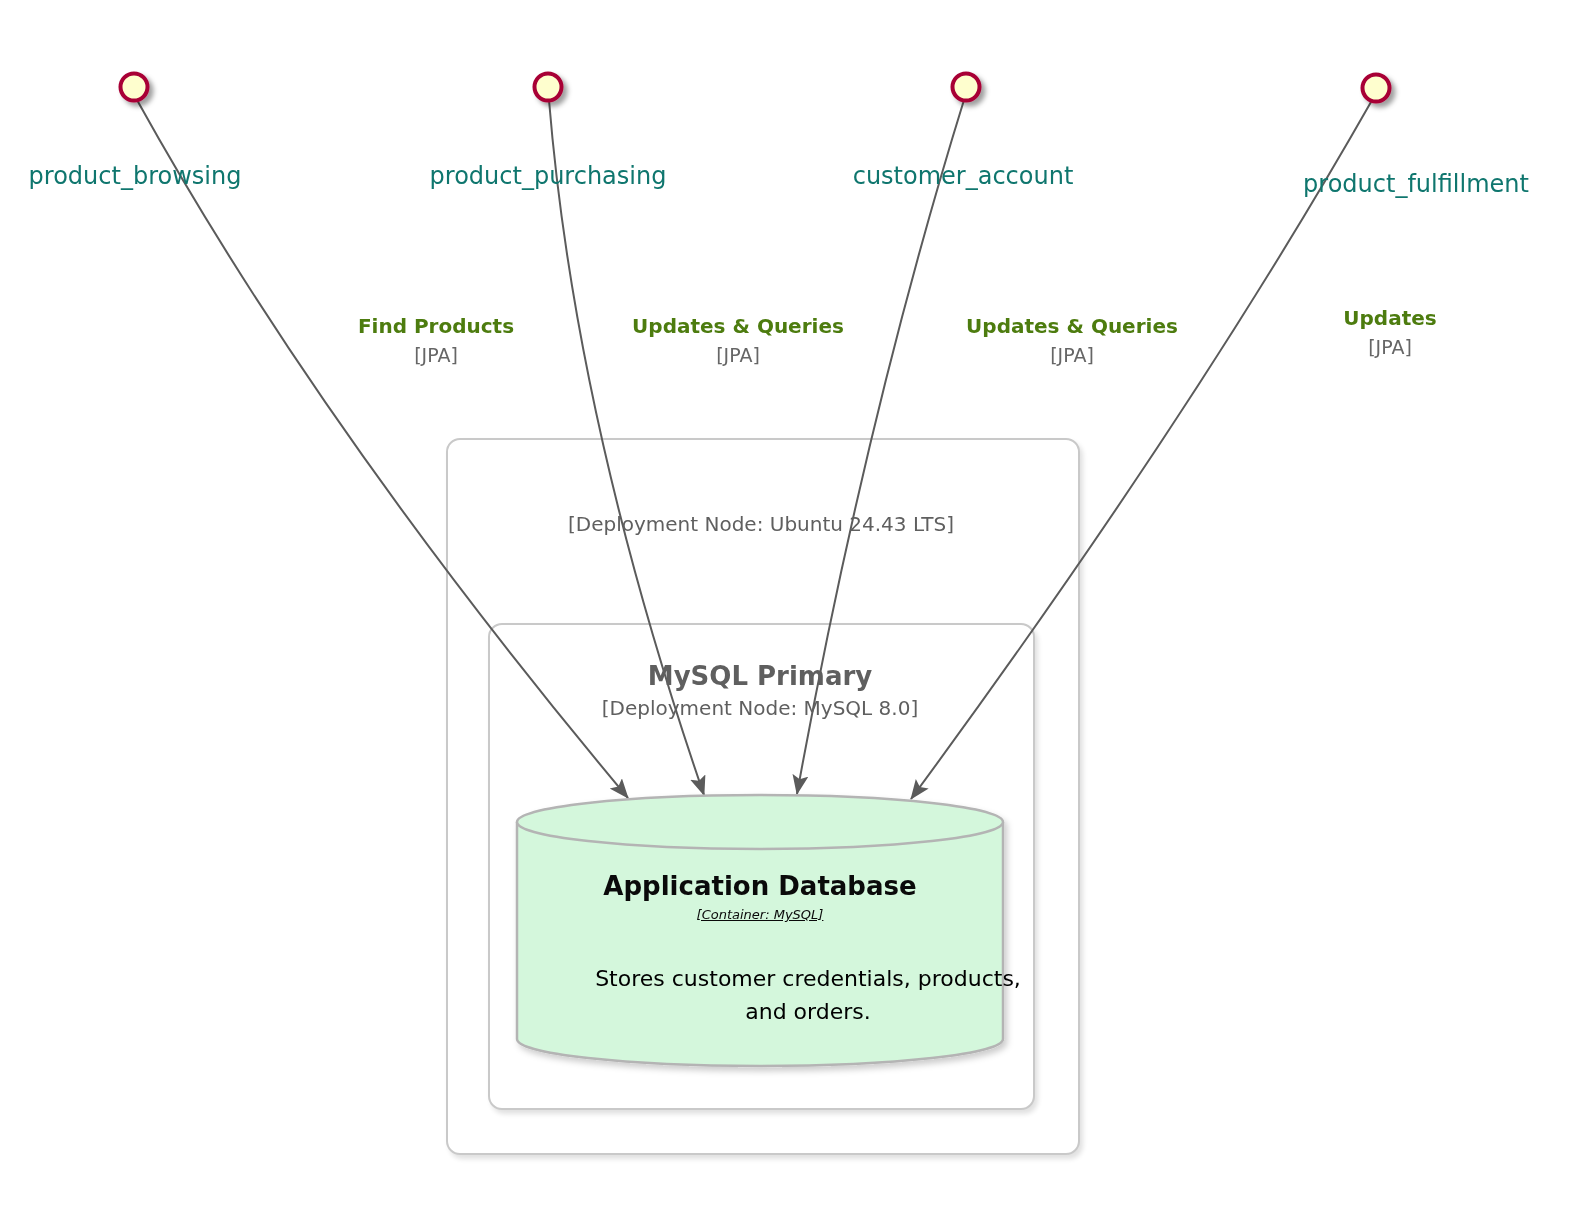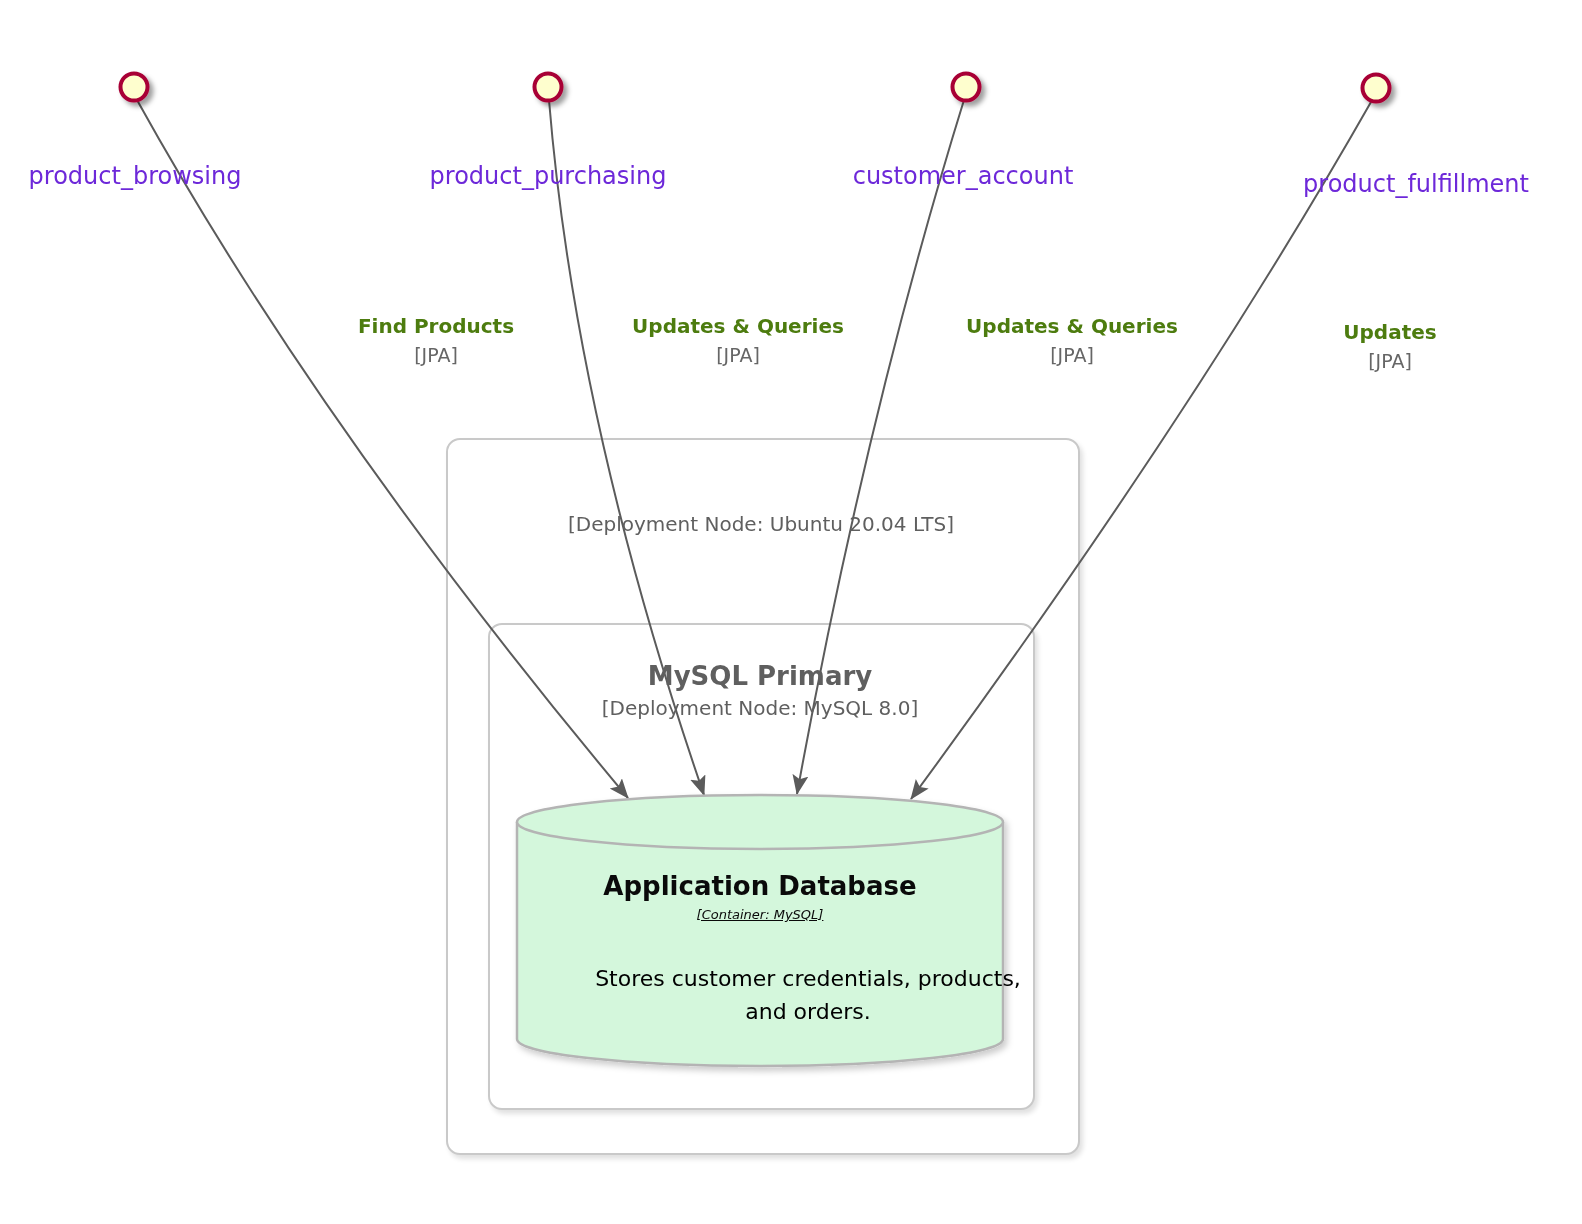--- a/index.html
+++ b/index.html
@@ -15,21 +15,21 @@
     position:absolute;
     background:#ffffff;
     border:2px solid #c9c9c9;
     border-radius:14px;
     box-shadow:3px 4px 5px rgba(0,0,0,0.12);
   }
   
   #gfx{position:absolute;left:0;top:0;z-index:2;}
   .dep-box{z-index:1;}
   .txt{position:absolute;z-index:3;transform:translateX(-50%);text-align:center;white-space:nowrap;}
-  .node-label{font-size:24px;color:#6d28d9;}
+  .node-label{font-size:24px;color:#0f766e;}
   .edge-label{line-height:29px;}
   .edge-name{font-weight:bold;font-size:20px;color:#4d7c0f;display:block;}
   .edge-tech{font-size:19px;color:#666666;display:block;}
   .box-title{font-weight:bold;font-size:26px;color:#5f5f5f;}
   .box-subtitle{font-size:20px;color:#5f5f5f;}
   .db-title{font-weight:bold;font-size:26px;color:#0a0a0a;}
   .db-subtitle{font-style:italic;font-size:13px;color:#0a0a0a;text-decoration:underline;}
   .db-desc{font-size:22px;color:#000000;line-height:33px;white-space:normal;width:430px;}
 </style>
 </head>
@@ -83,26 +83,26 @@
     <span class="edge-tech">[JPA]</span>
   </div>
   <div class="txt edge-label" style="left:738px;top:312px;">
     <span class="edge-name">Updates &amp; Queries</span>
     <span class="edge-tech">[JPA]</span>
   </div>
   <div class="txt edge-label" style="left:1072px;top:312px;">
     <span class="edge-name">Updates &amp; Queries</span>
     <span class="edge-tech">[JPA]</span>
   </div>
-  <div class="txt edge-label" style="left:1390px;top:318px;">
+  <div class="txt edge-label" style="left:1390px;top:304px;">
     <span class="edge-name">Updates</span>
     <span class="edge-tech">[JPA]</span>
   </div>
 
-  <div class="txt box-subtitle" style="left:761px;top:512px;">[Deployment Node: Ubuntu 20.04 LTS]</div>
+  <div class="txt box-subtitle" style="left:761px;top:512px;">[Deployment Node: Ubuntu 24.43 LTS]</div>
 
   <div class="txt box-title" style="left:760px;top:661px;">MySQL Primary</div>
   <div class="txt box-subtitle" style="left:760px;top:696px;">[Deployment Node: MySQL 8.0]</div>
 
   <div class="txt db-title" style="left:760px;top:871px;">Application Database</div>
   <div class="txt db-subtitle" style="left:760px;top:907px;">[Container: MySQL]</div>
   <div class="txt db-desc" style="left:760px;top:962px;margin-left:48px;">Stores customer credentials, products, and orders.</div>
 
 </div>
 

